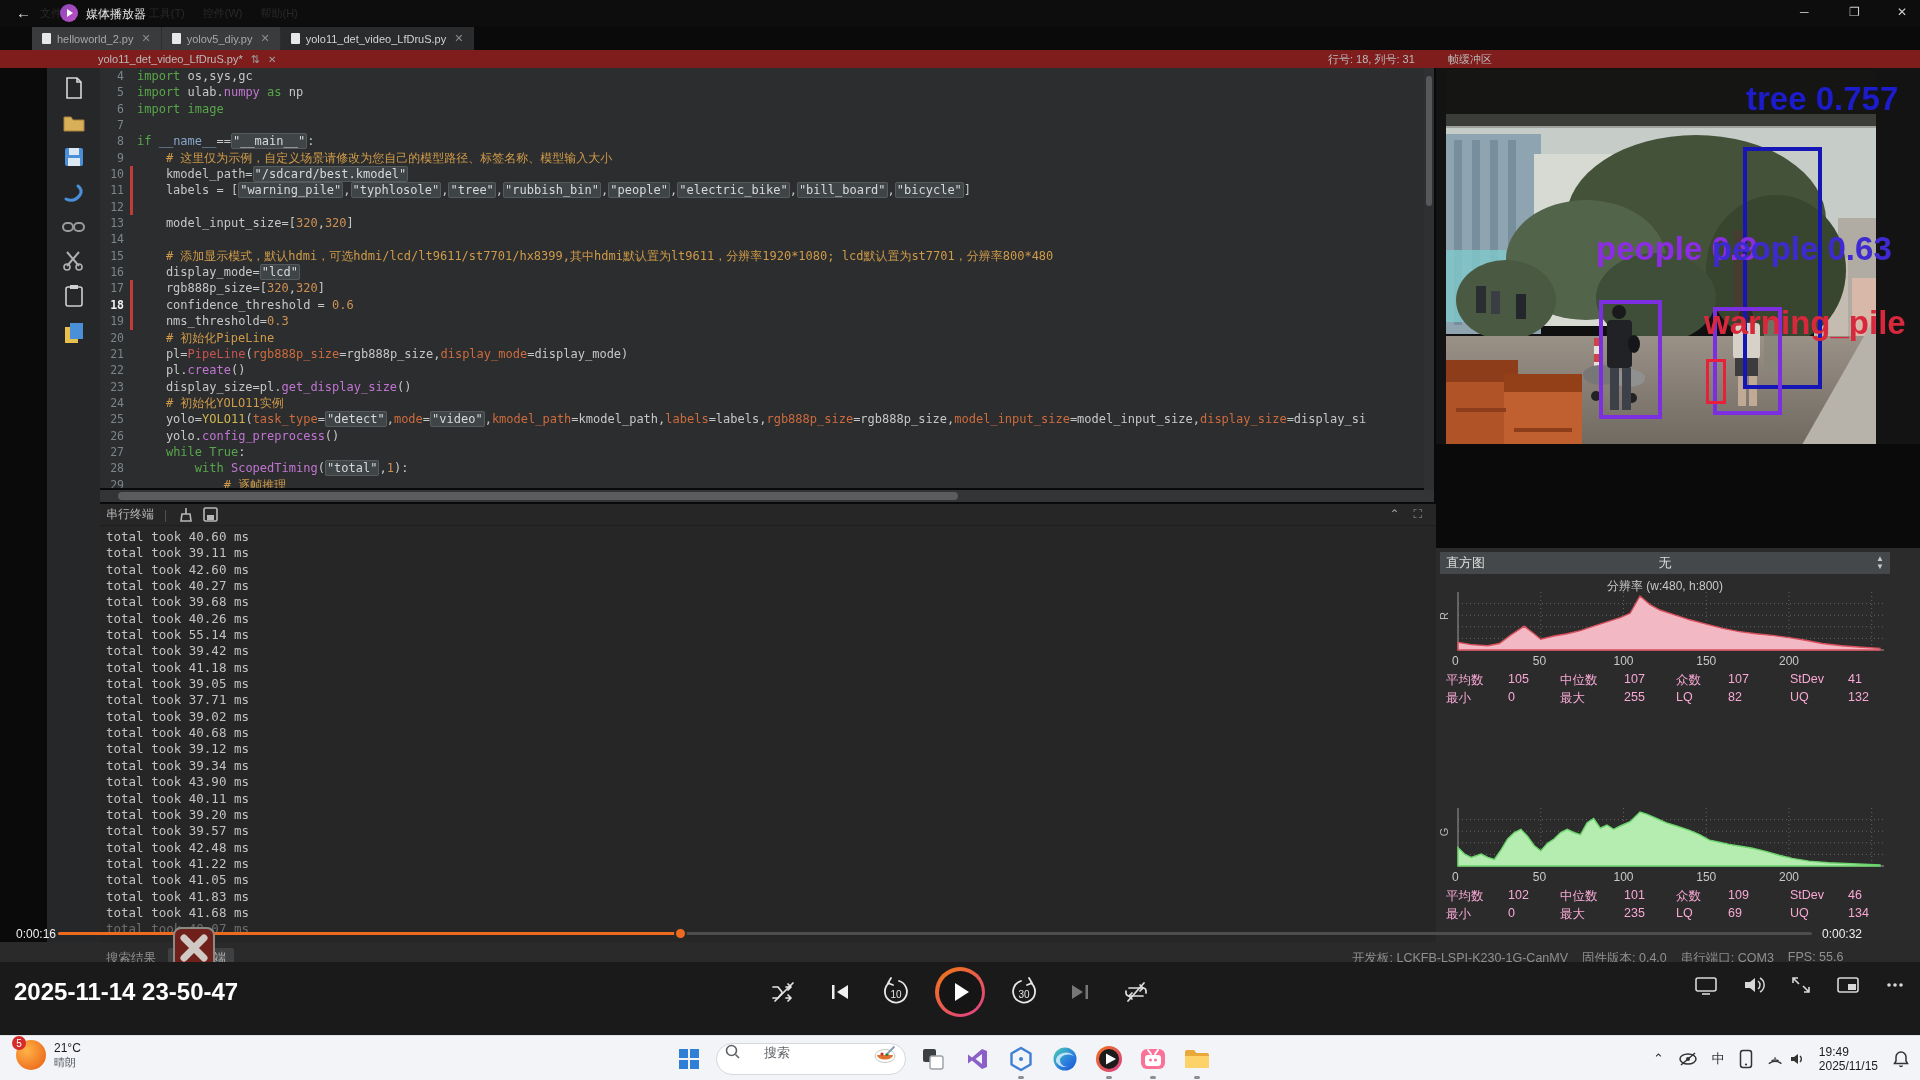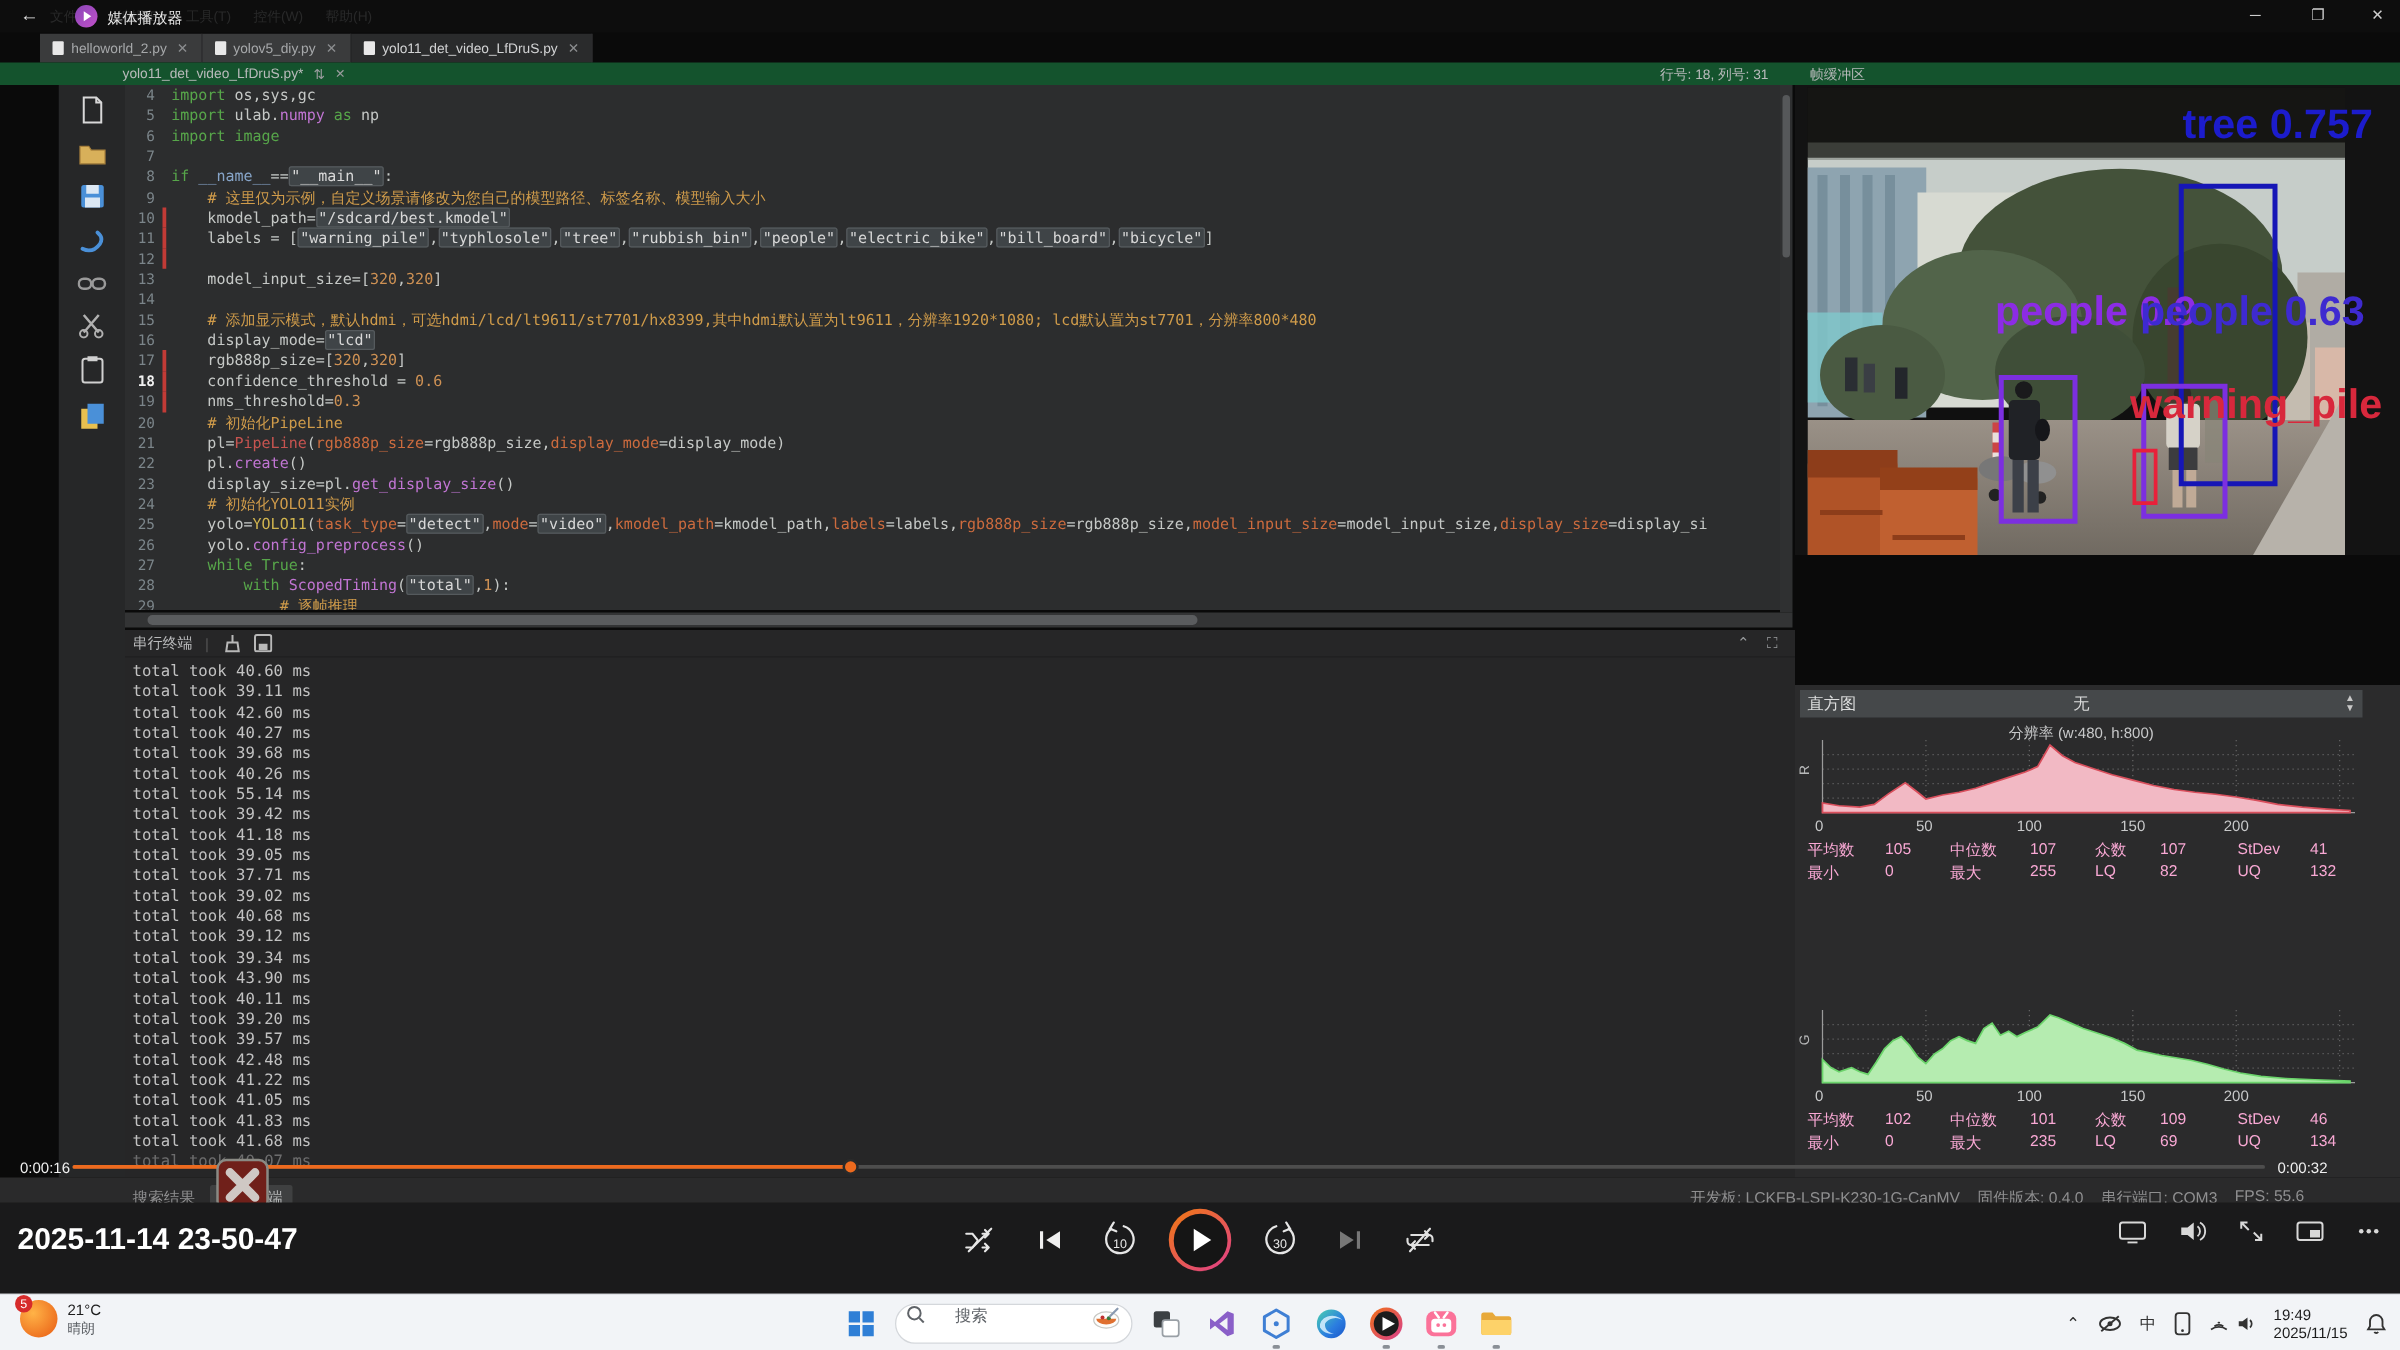--- a/index.html
+++ b/index.html
@@ -10,21 +10,21 @@
   
   #ide{position:absolute;inset:0;background:#0a0a0a;}
   #menubar{position:absolute;left:40px;top:0;height:26px;display:flex;gap:18px;align-items:center;
     color:#8f9193;font-size:11px;}
   #tabbar{position:absolute;left:32px;top:27px;height:23px;display:flex;background:transparent;}
   .tab{display:flex;align-items:center;gap:6px;padding:0 10px;background:#3a3b3c;color:#a6a8aa;
     font-size:11px;border-right:1px solid #2c2d2e;}
   .tab.active{background:#2a2b2c;color:#d2d3d4;}
   .ficon{width:9px;height:11px;background:#e8e8e8;border-radius:1px;display:inline-block;}
   .tclose{color:#8a8c8e;font-size:11px;margin-left:2px;}
-  #edheader{position:absolute;left:0;top:50px;width:1920px;height:18px;background:#14532d;
+  #edheader{position:absolute;left:0;top:50px;width:1920px;height:18px;background:#7f1d1d;
     color:#b9babb;font-size:11px;display:flex;align-items:center;}
   #edfile{margin-left:98px;display:flex;gap:8px;align-items:center;}
   #cursorpos{position:absolute;left:1328px;}
   #fblabel{position:absolute;left:1448px;}
   #fbbtns{position:absolute;right:56px;display:flex;gap:22px;color:#c6c7c8;margin-top:32px;}
   #toolbar{position:absolute;left:47px;top:68px;width:53px;height:874px;background:#262728;
     display:flex;flex-direction:column;align-items:center;padding-top:8px;gap:13px;}
   #toolbar svg{display:block;}
   #code{position:absolute;left:100px;top:68px;width:1324px;height:420px;background:#2c2d2e;
     overflow:hidden;font-family:"DejaVu Sans Mono",monospace;font-size:12px;}

